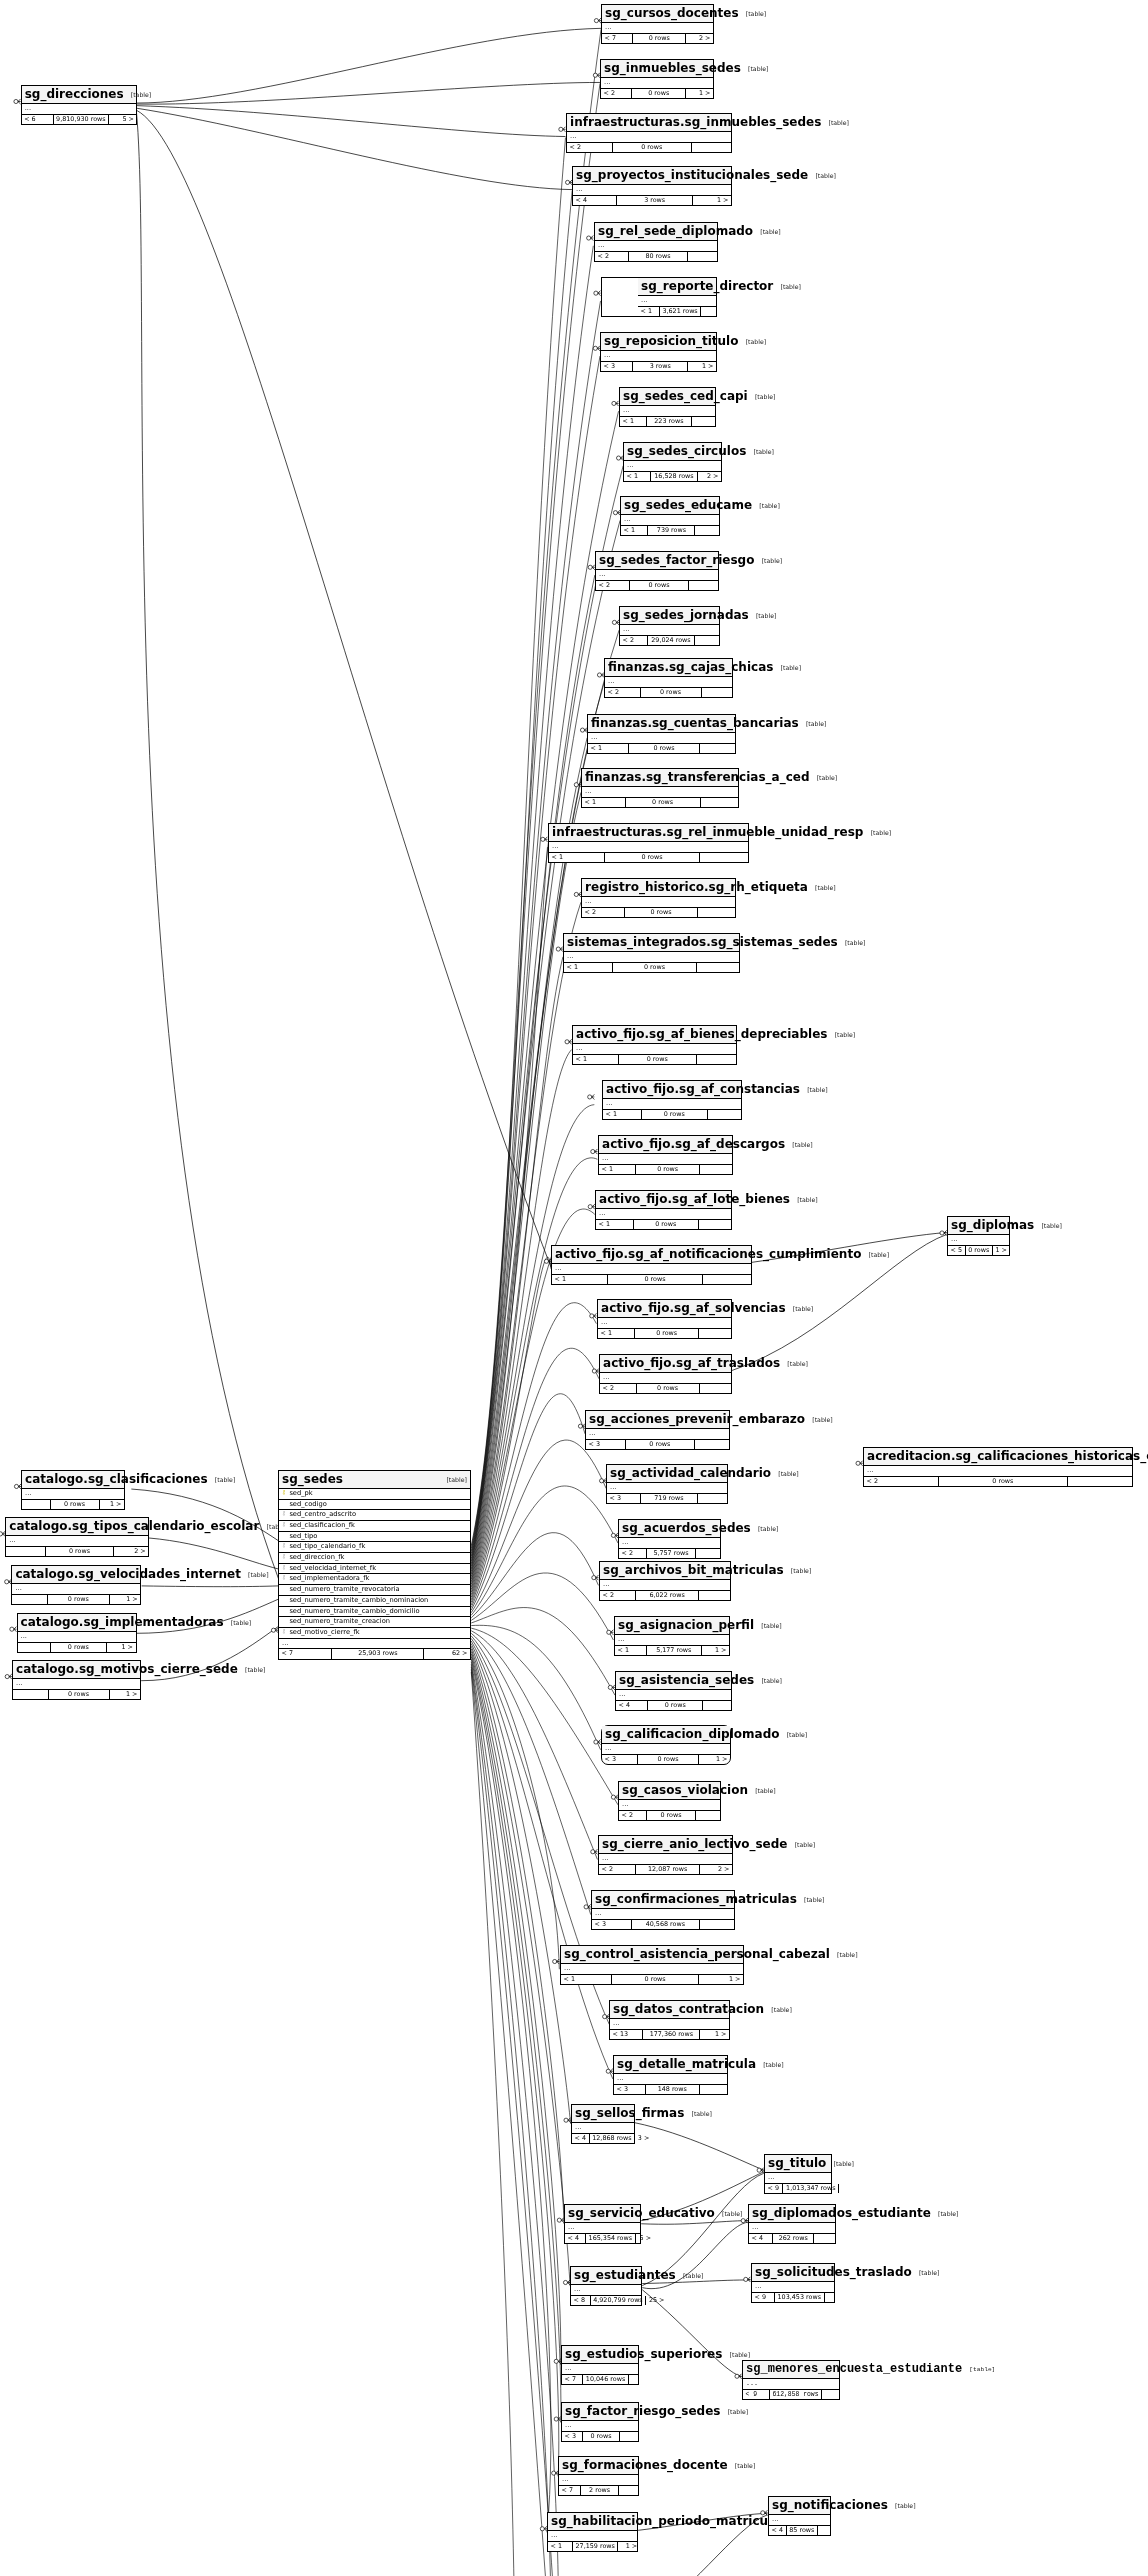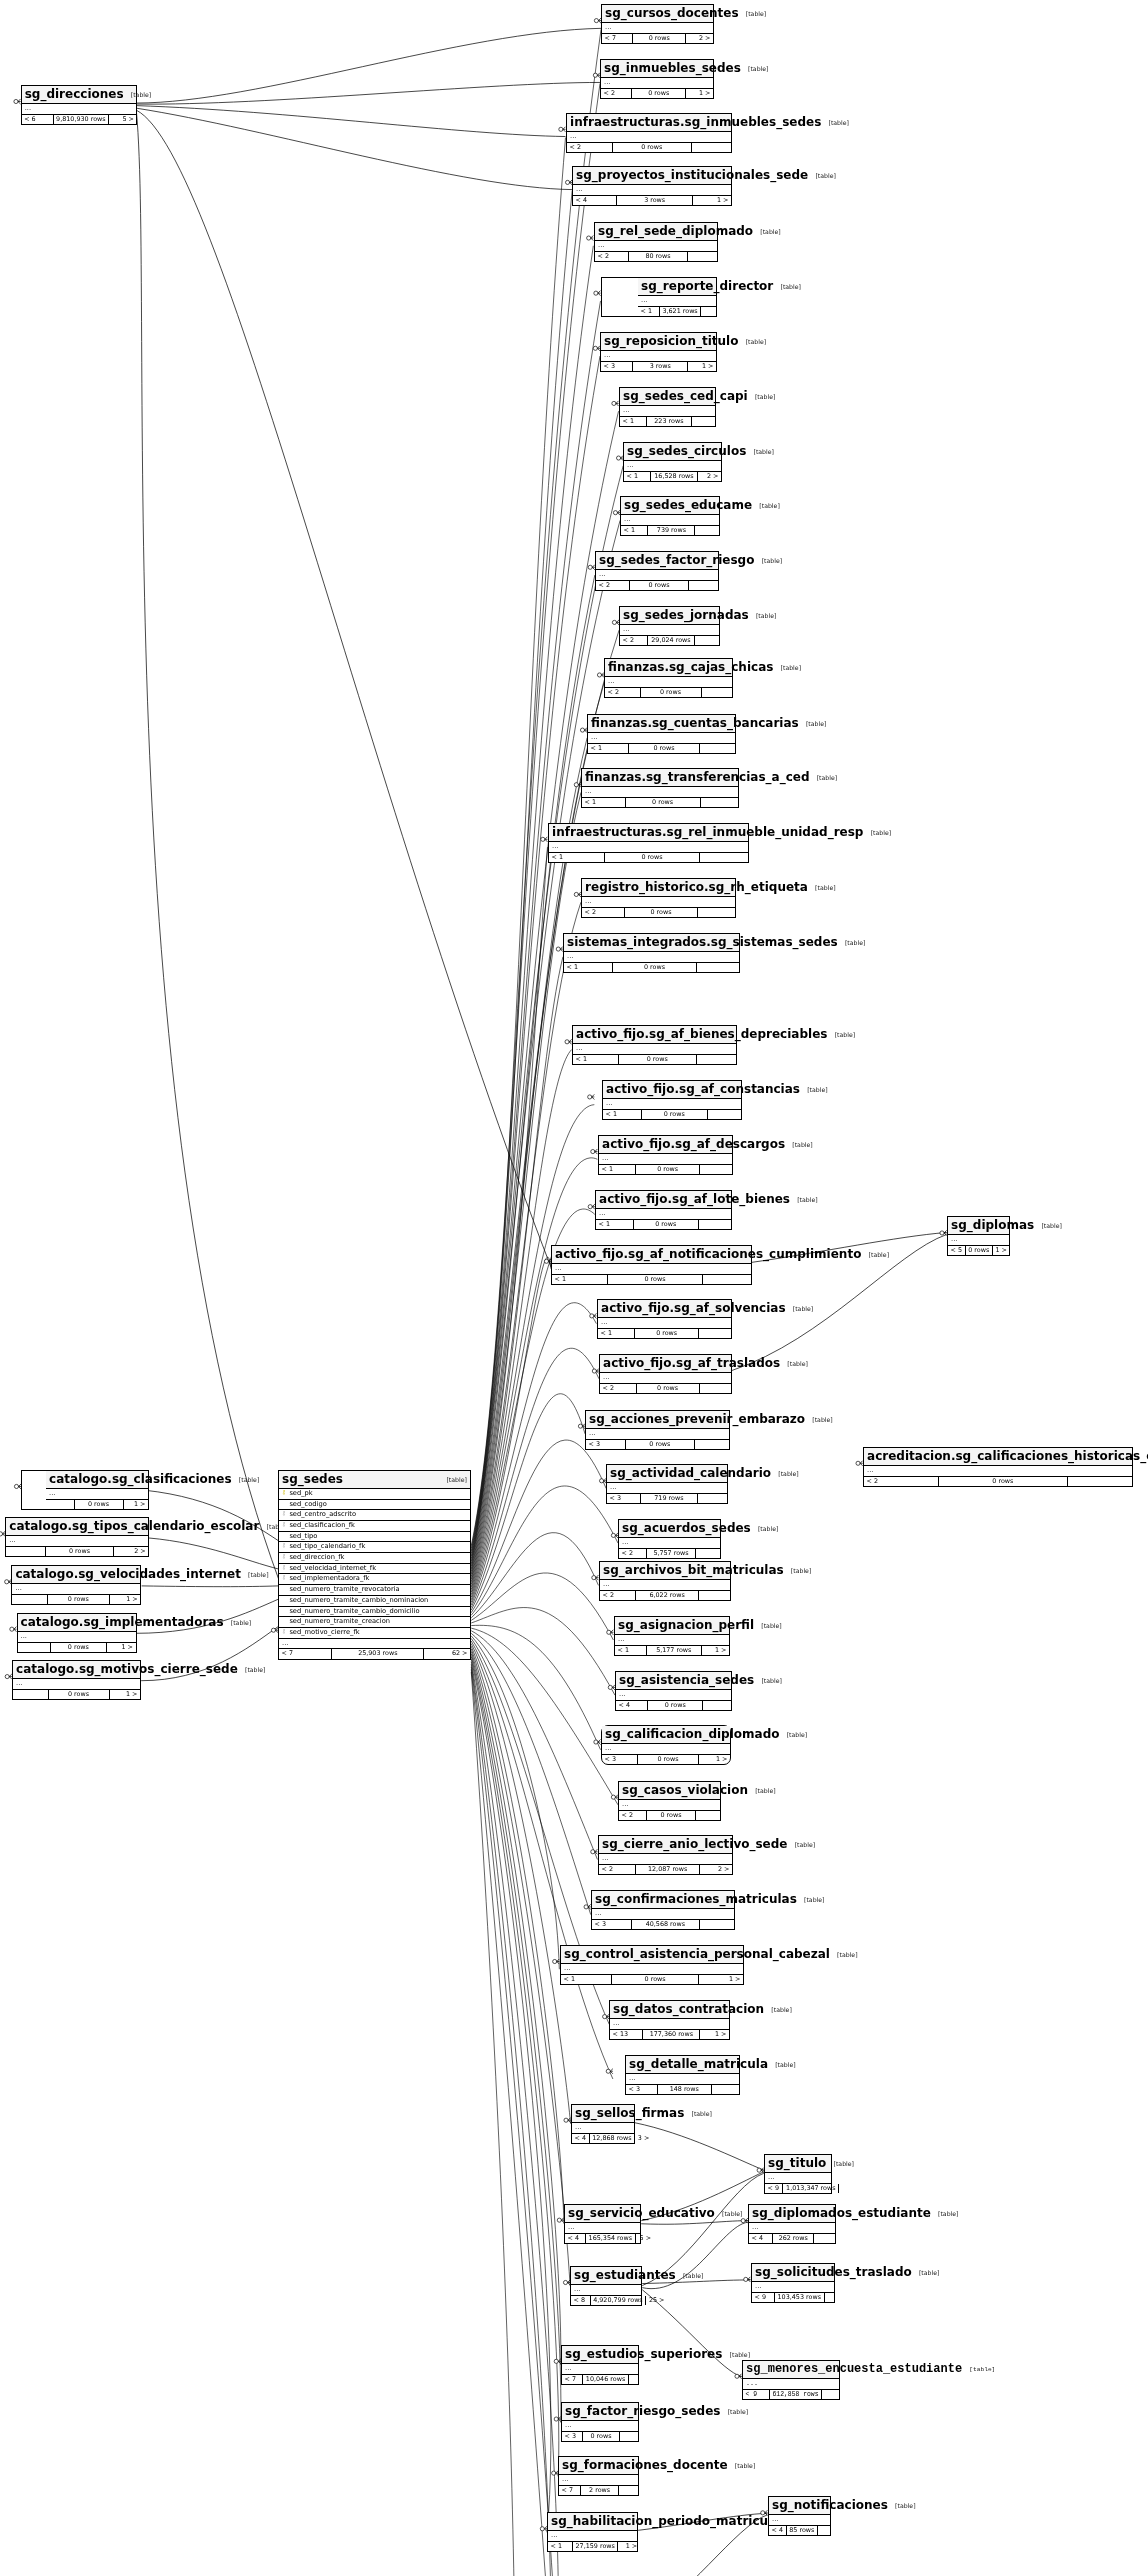--- a/index.html
+++ b/index.html
@@ -776,21 +776,21 @@
         <span class="tname">sg_datos_contratacion</span>
         <span class="ttype">[table]</span>
       </div>
       <div class="body">...</div>
       <div class="foot">
         <div class="f-left">&lt; 13</div>
         <div class="f-mid">177,360 rows</div>
         <div class="f-right">1 &gt;</div>
       </div>
     </div>
-    <div class="node" style="left: 613px; top: 2055px; width: 115px; margin-left: 12px;">
+    <div class="node" style="left: 613px; top: 2055px; width: 115px;">
       <div class="hdr">
         <span class="tname">sg_detalle_matricula</span>
         <span class="ttype">[table]</span>
       </div>
       <div class="body">...</div>
       <div class="foot">
         <div class="f-left">&lt; 3</div>
         <div class="f-mid">148 rows</div>
         <div class="f-right"></div>
       </div>
@@ -956,21 +956,21 @@
         <span class="tname">acreditacion.sg_calificaciones_historicas_estudiante</span>
         <span class="ttype">[table]</span>
       </div>
       <div class="body">...</div>
       <div class="foot">
         <div class="f-left">&lt; 2</div>
         <div class="f-mid">0 rows</div>
         <div class="f-right"></div>
       </div>
     </div>
-    <div class="node" style="left: 21px; top: 1470px; width: 128px; padding-left: 24px;">
+    <div class="node" style="left: 21px; top: 1470px; width: 104px;">
       <div class="hdr">
         <span class="tname">catalogo.sg_clasificaciones</span>
         <span class="ttype">[table]</span>
       </div>
       <div class="body">...</div>
       <div class="foot">
         <div class="f-left"></div>
         <div class="f-mid">0 rows</div>
         <div class="f-right">1 &gt;</div>
       </div>

